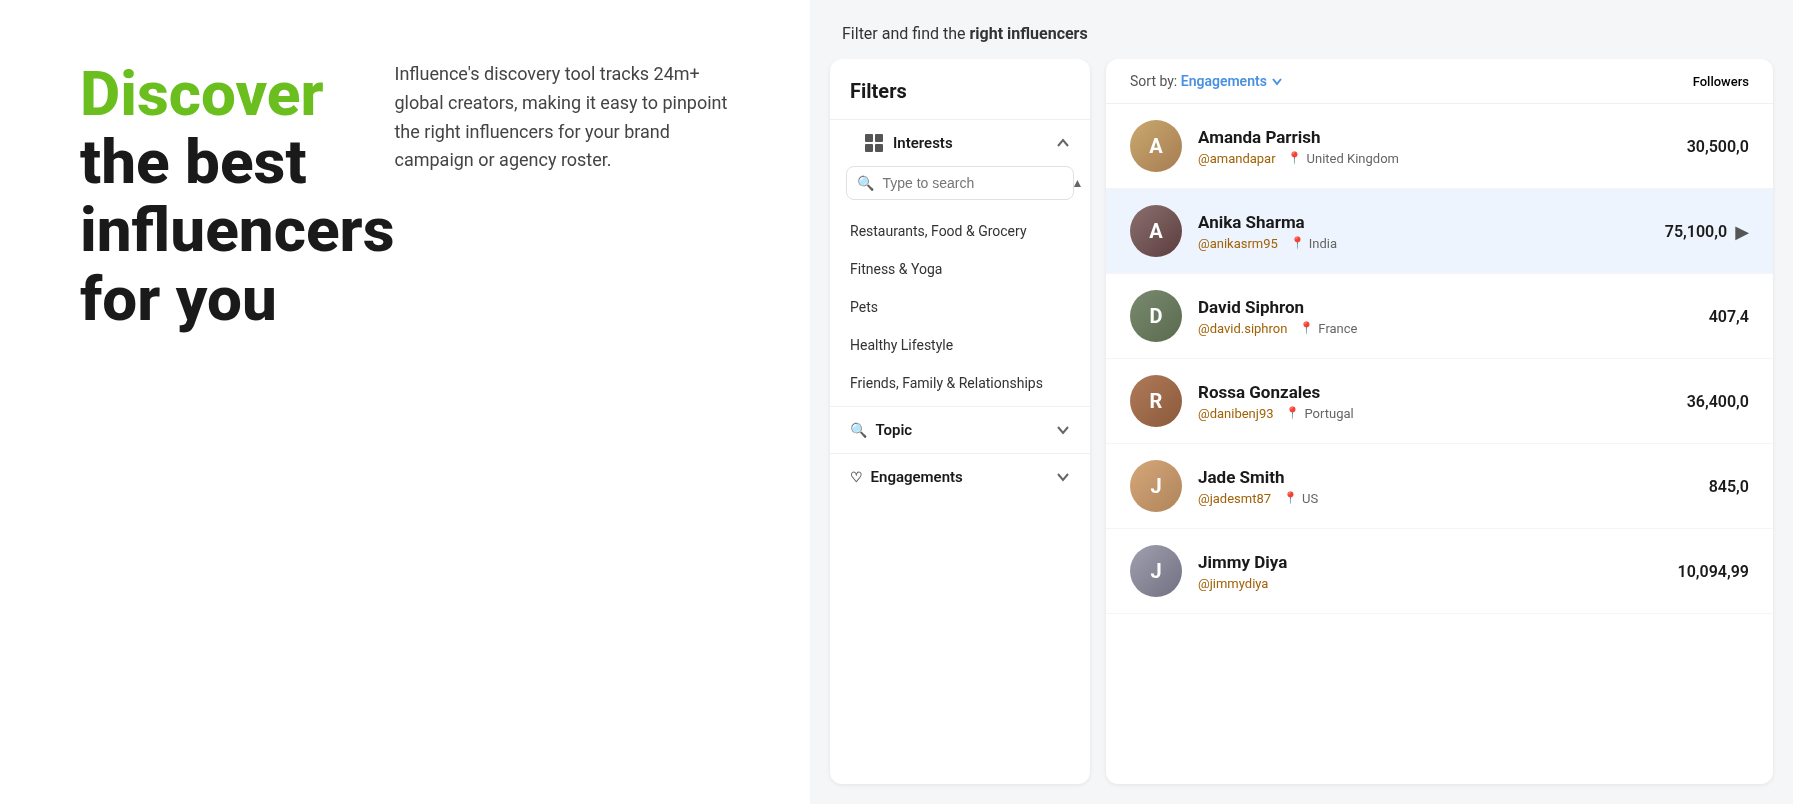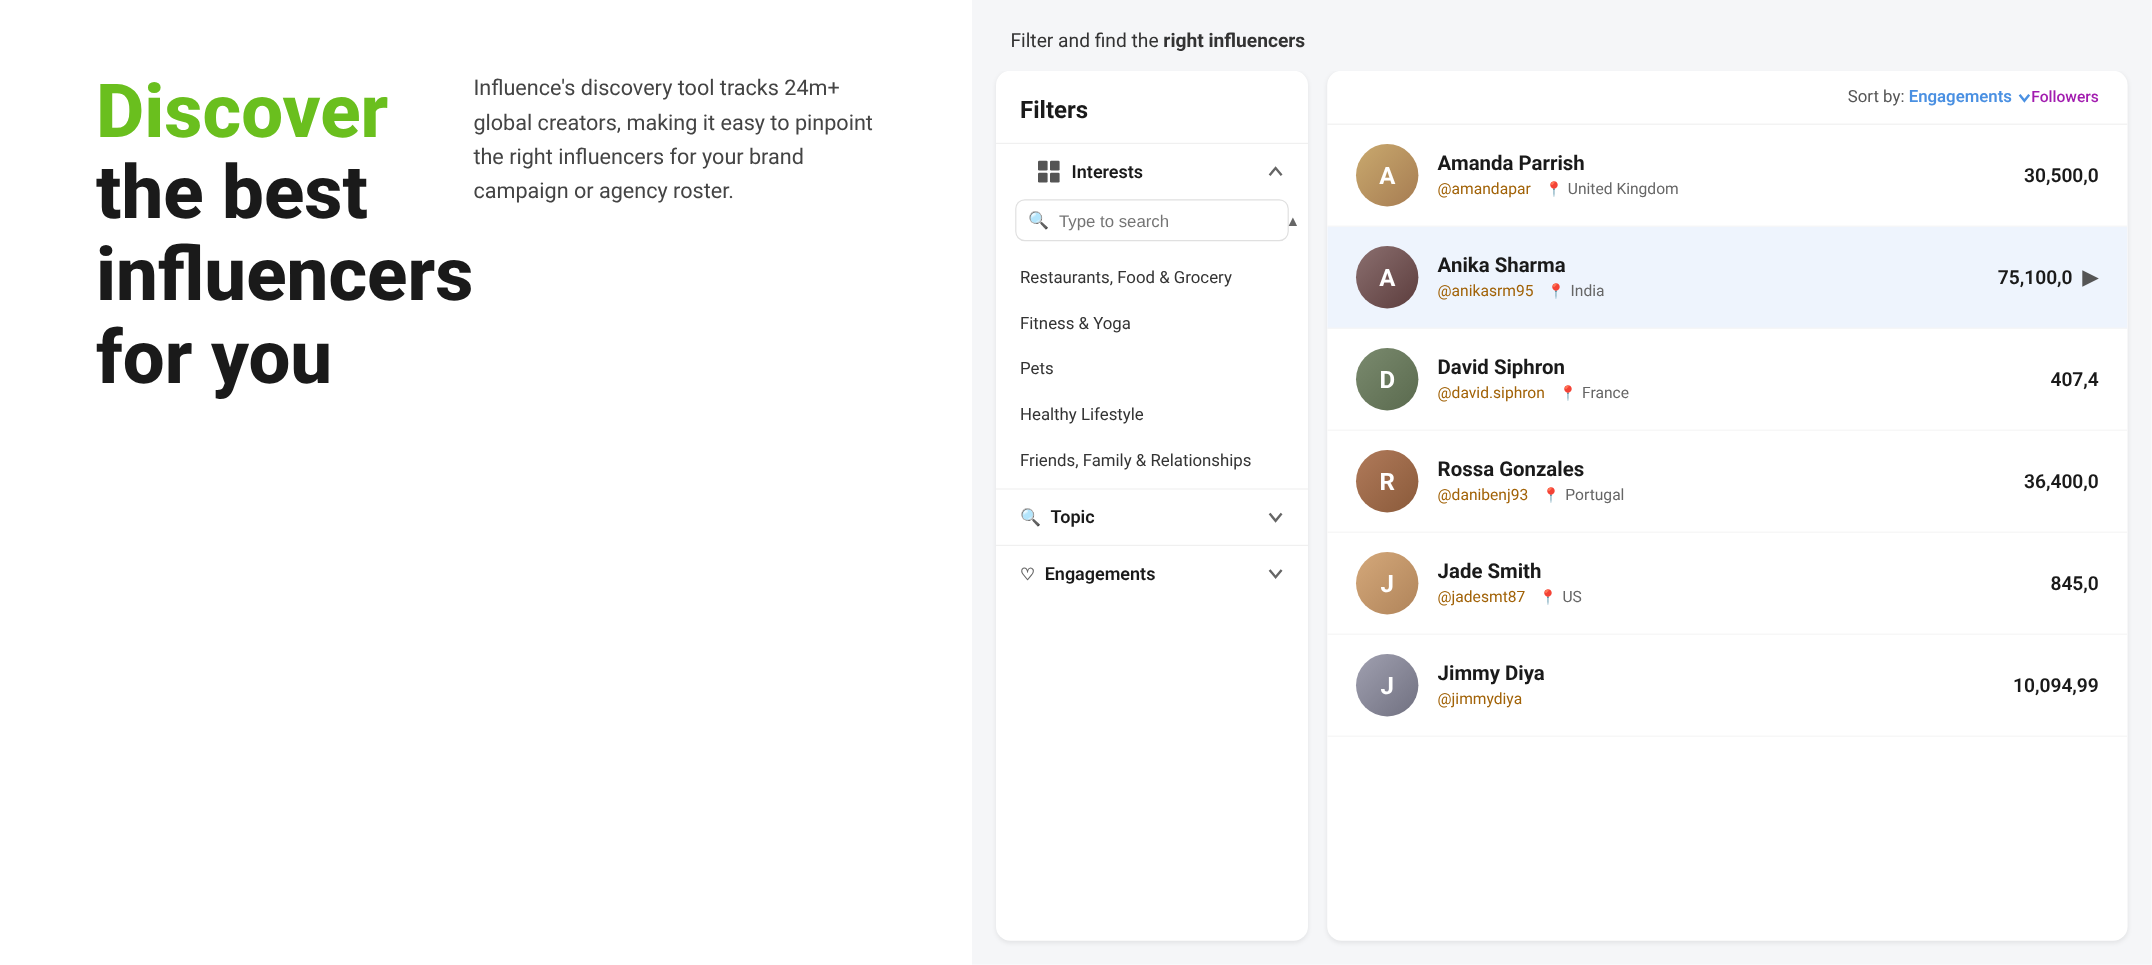--- a/index.html
+++ b/index.html
@@ -248,42 +248,42 @@
       border-radius: 12px;
       overflow: hidden;
       box-shadow: 0 1px 4px rgba(0,0,0,0.08);
       display: flex;
       flex-direction: column;
     }
 
     .list-header {
       display: flex;
       align-items: center;
-      justify-content: flex-end;
+      justify-content: space-between;
       padding: 14px 24px;
       border-bottom: 1px solid #f0f0f0;
     }
 
     .sort-by {
       font-size: 14px;
       color: #555;
     }
 
     .sort-by a {
       color: #4a90e2;
       font-weight: 600;
       text-decoration: none;
       display: inline-flex;
       align-items: center;
       gap: 4px;
     }
 
     .followers-label {
       font-size: 13px;
-      color: #a21caf;
+      color: #000000;
       font-weight: 500;
     }
 
     .influencer-rows {
       overflow-y: auto;
       flex: 1;
     }
 
     .influencer-row {
       display: flex;

